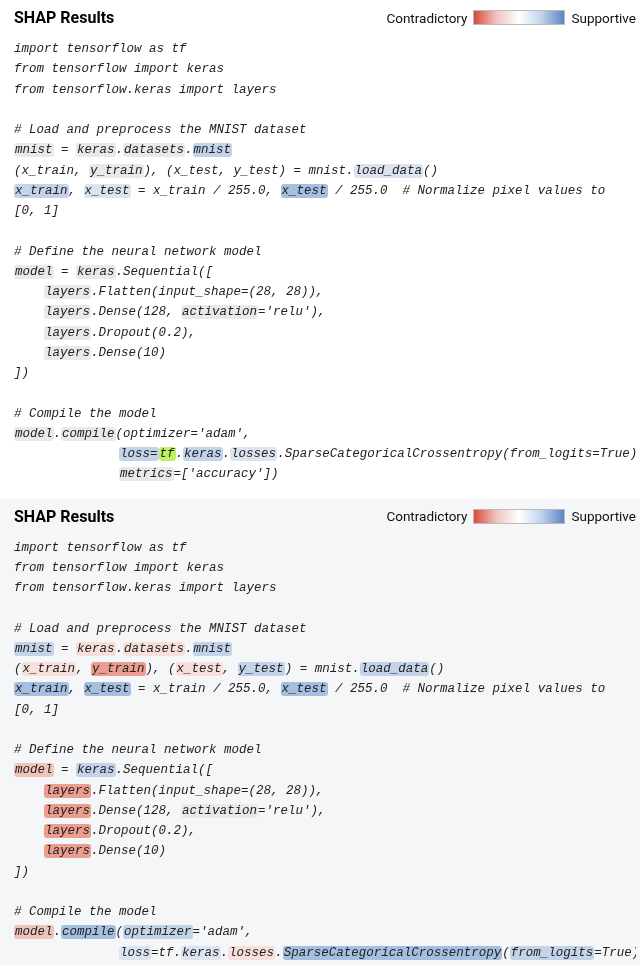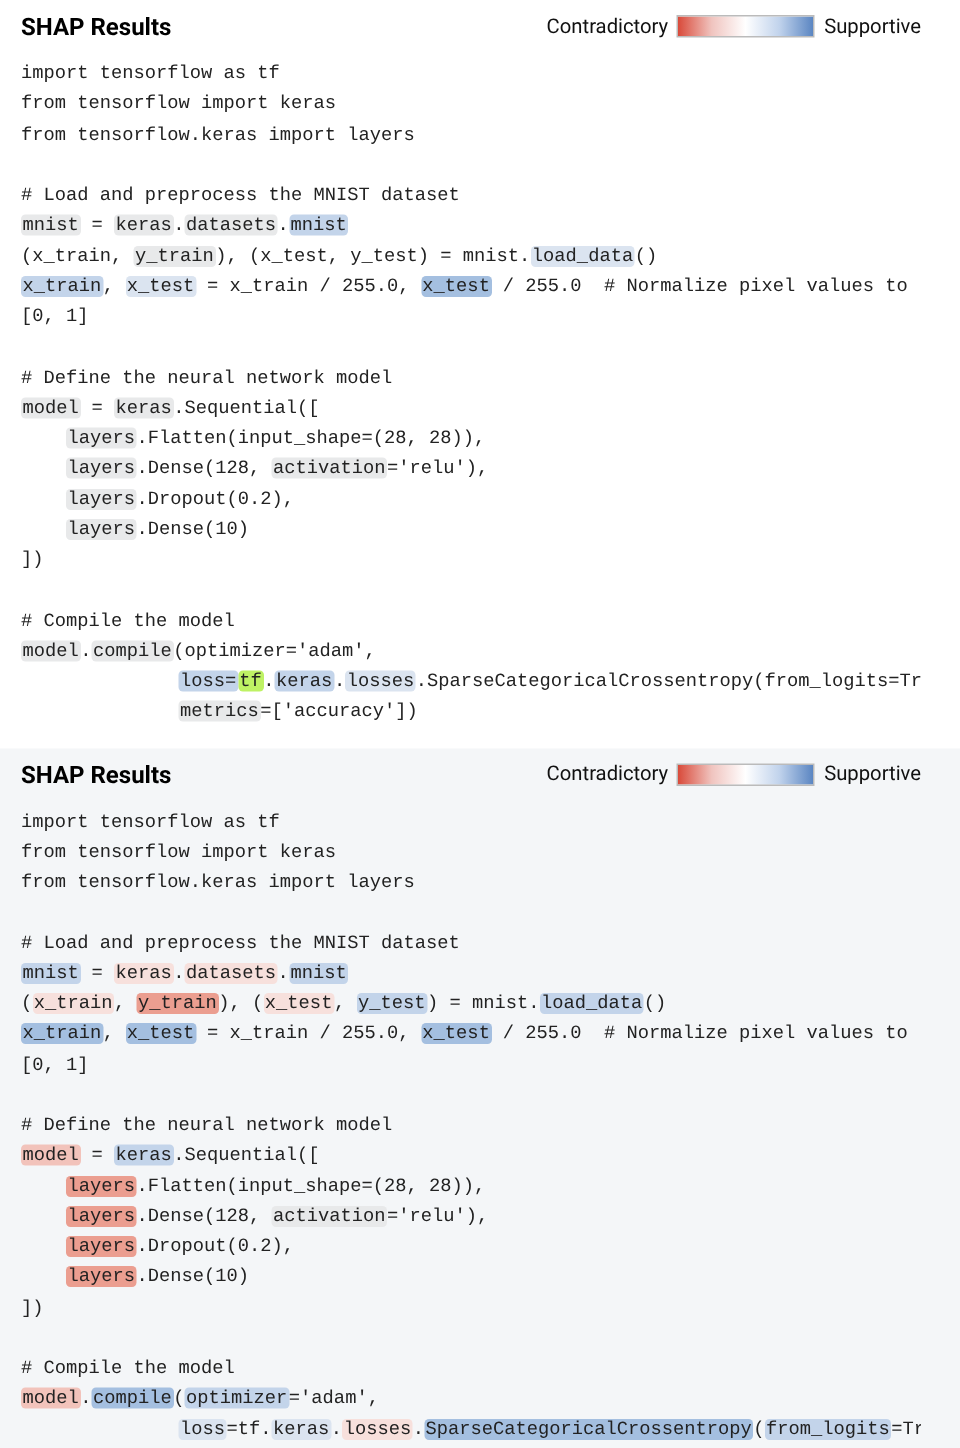--- a/index.html
+++ b/index.html
@@ -4,21 +4,21 @@
 <style>
   html, body {
     margin: 0;
     padding: 0;
     background: #ffffff;
     font-family: -apple-system, BlinkMacSystemFont, "Segoe UI", Roboto, Helvetica, Arial, sans-serif;
     color: #000;
     width: 640px;
   }
   .panel {
-    padding: 8px 26px 14px 14px;
+    padding: 8px 4px 14px 14px;
     box-sizing: border-box;
   }
   .panel.lime {
     background: #f4f6f8;
   }
   .hdr {
     display: flex;
     align-items: center;
     justify-content: space-between;
     margin-bottom: 6px;
@@ -42,20 +42,21 @@
     background: linear-gradient(to right, #d94a3a, #f0c4bf, #ffffff, #c1d3ec, #5b86c2);
   }
   .code {
     font-family: "SFMono-Regular", Consolas, "Liberation Mono", Menlo, Courier, monospace;
     font-size: 12.5px;
     line-height: 1.62;
     white-space: pre;
     overflow: hidden;
     color: #222;
     padding-top: 6px;
+    font-style: italic;
   }
   .tok {
     border-radius: 3px;
     padding: 0px 1px;
   }
   .c-r3 { background:#eb9e90; }
   .c-r2 { background:#f2c3bb; }
   .c-r1 { background:#f7e0dc; }
   .c-n  { background:#e8e9ea; }
   .c-b1 { background:#dbe4f0; }

